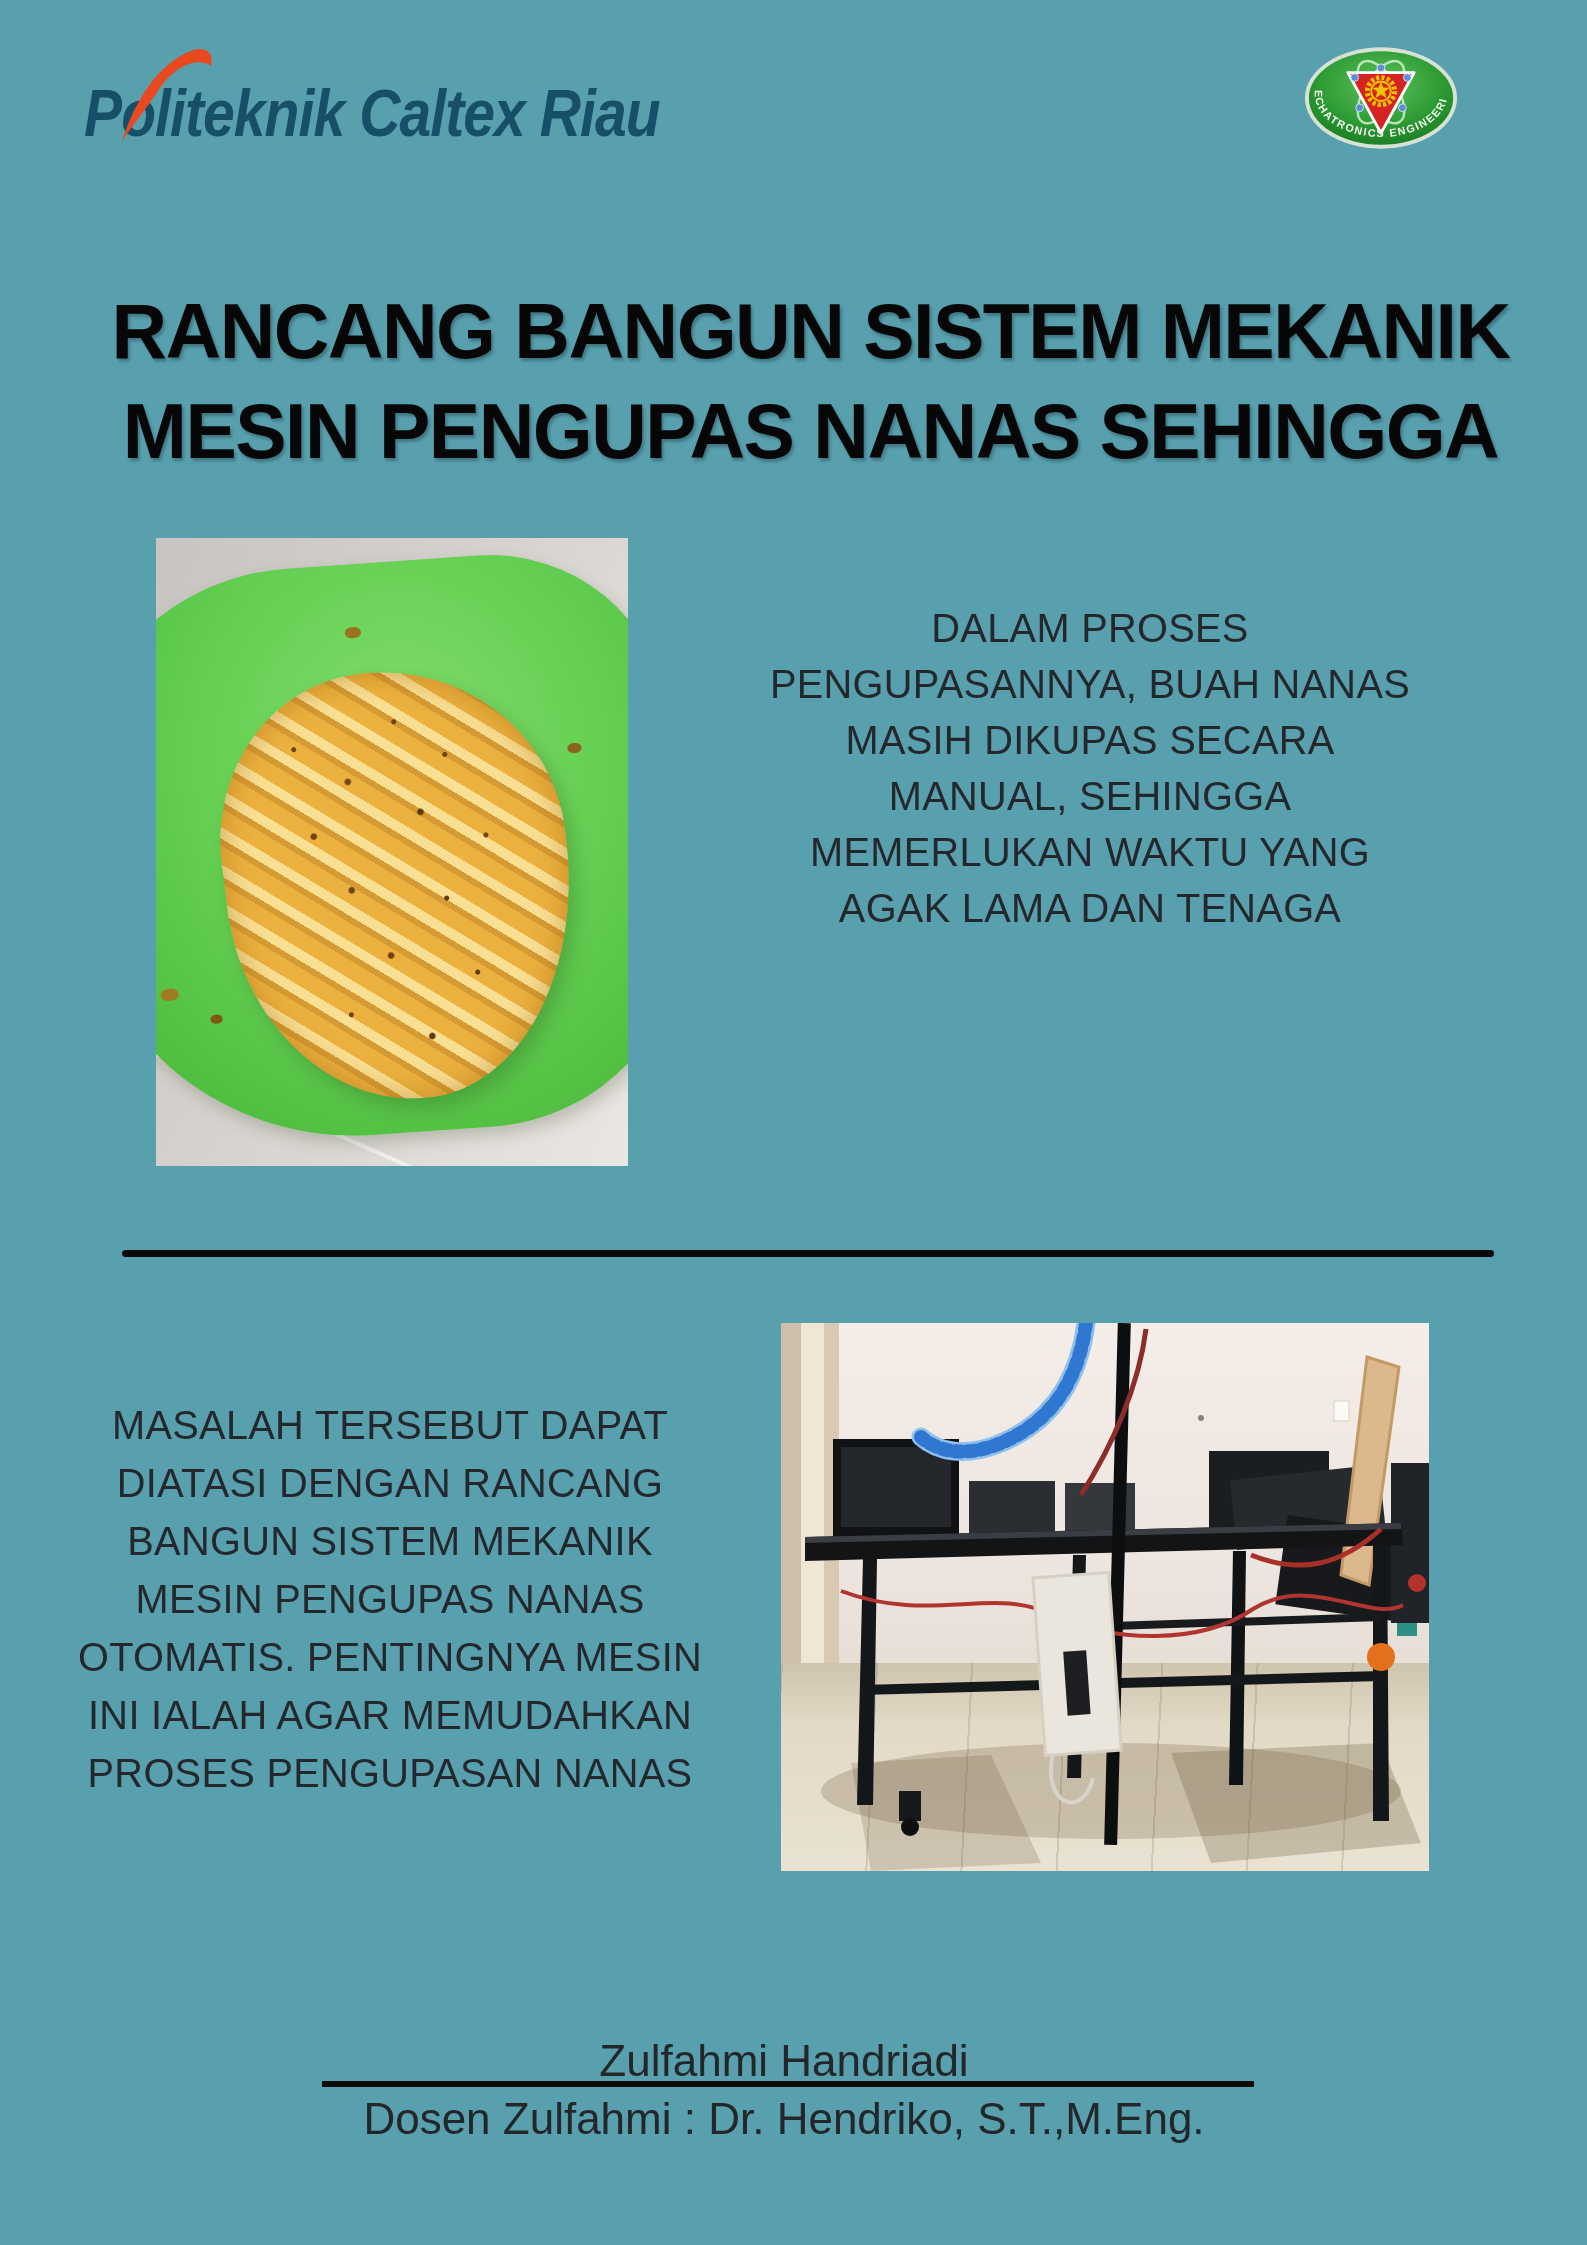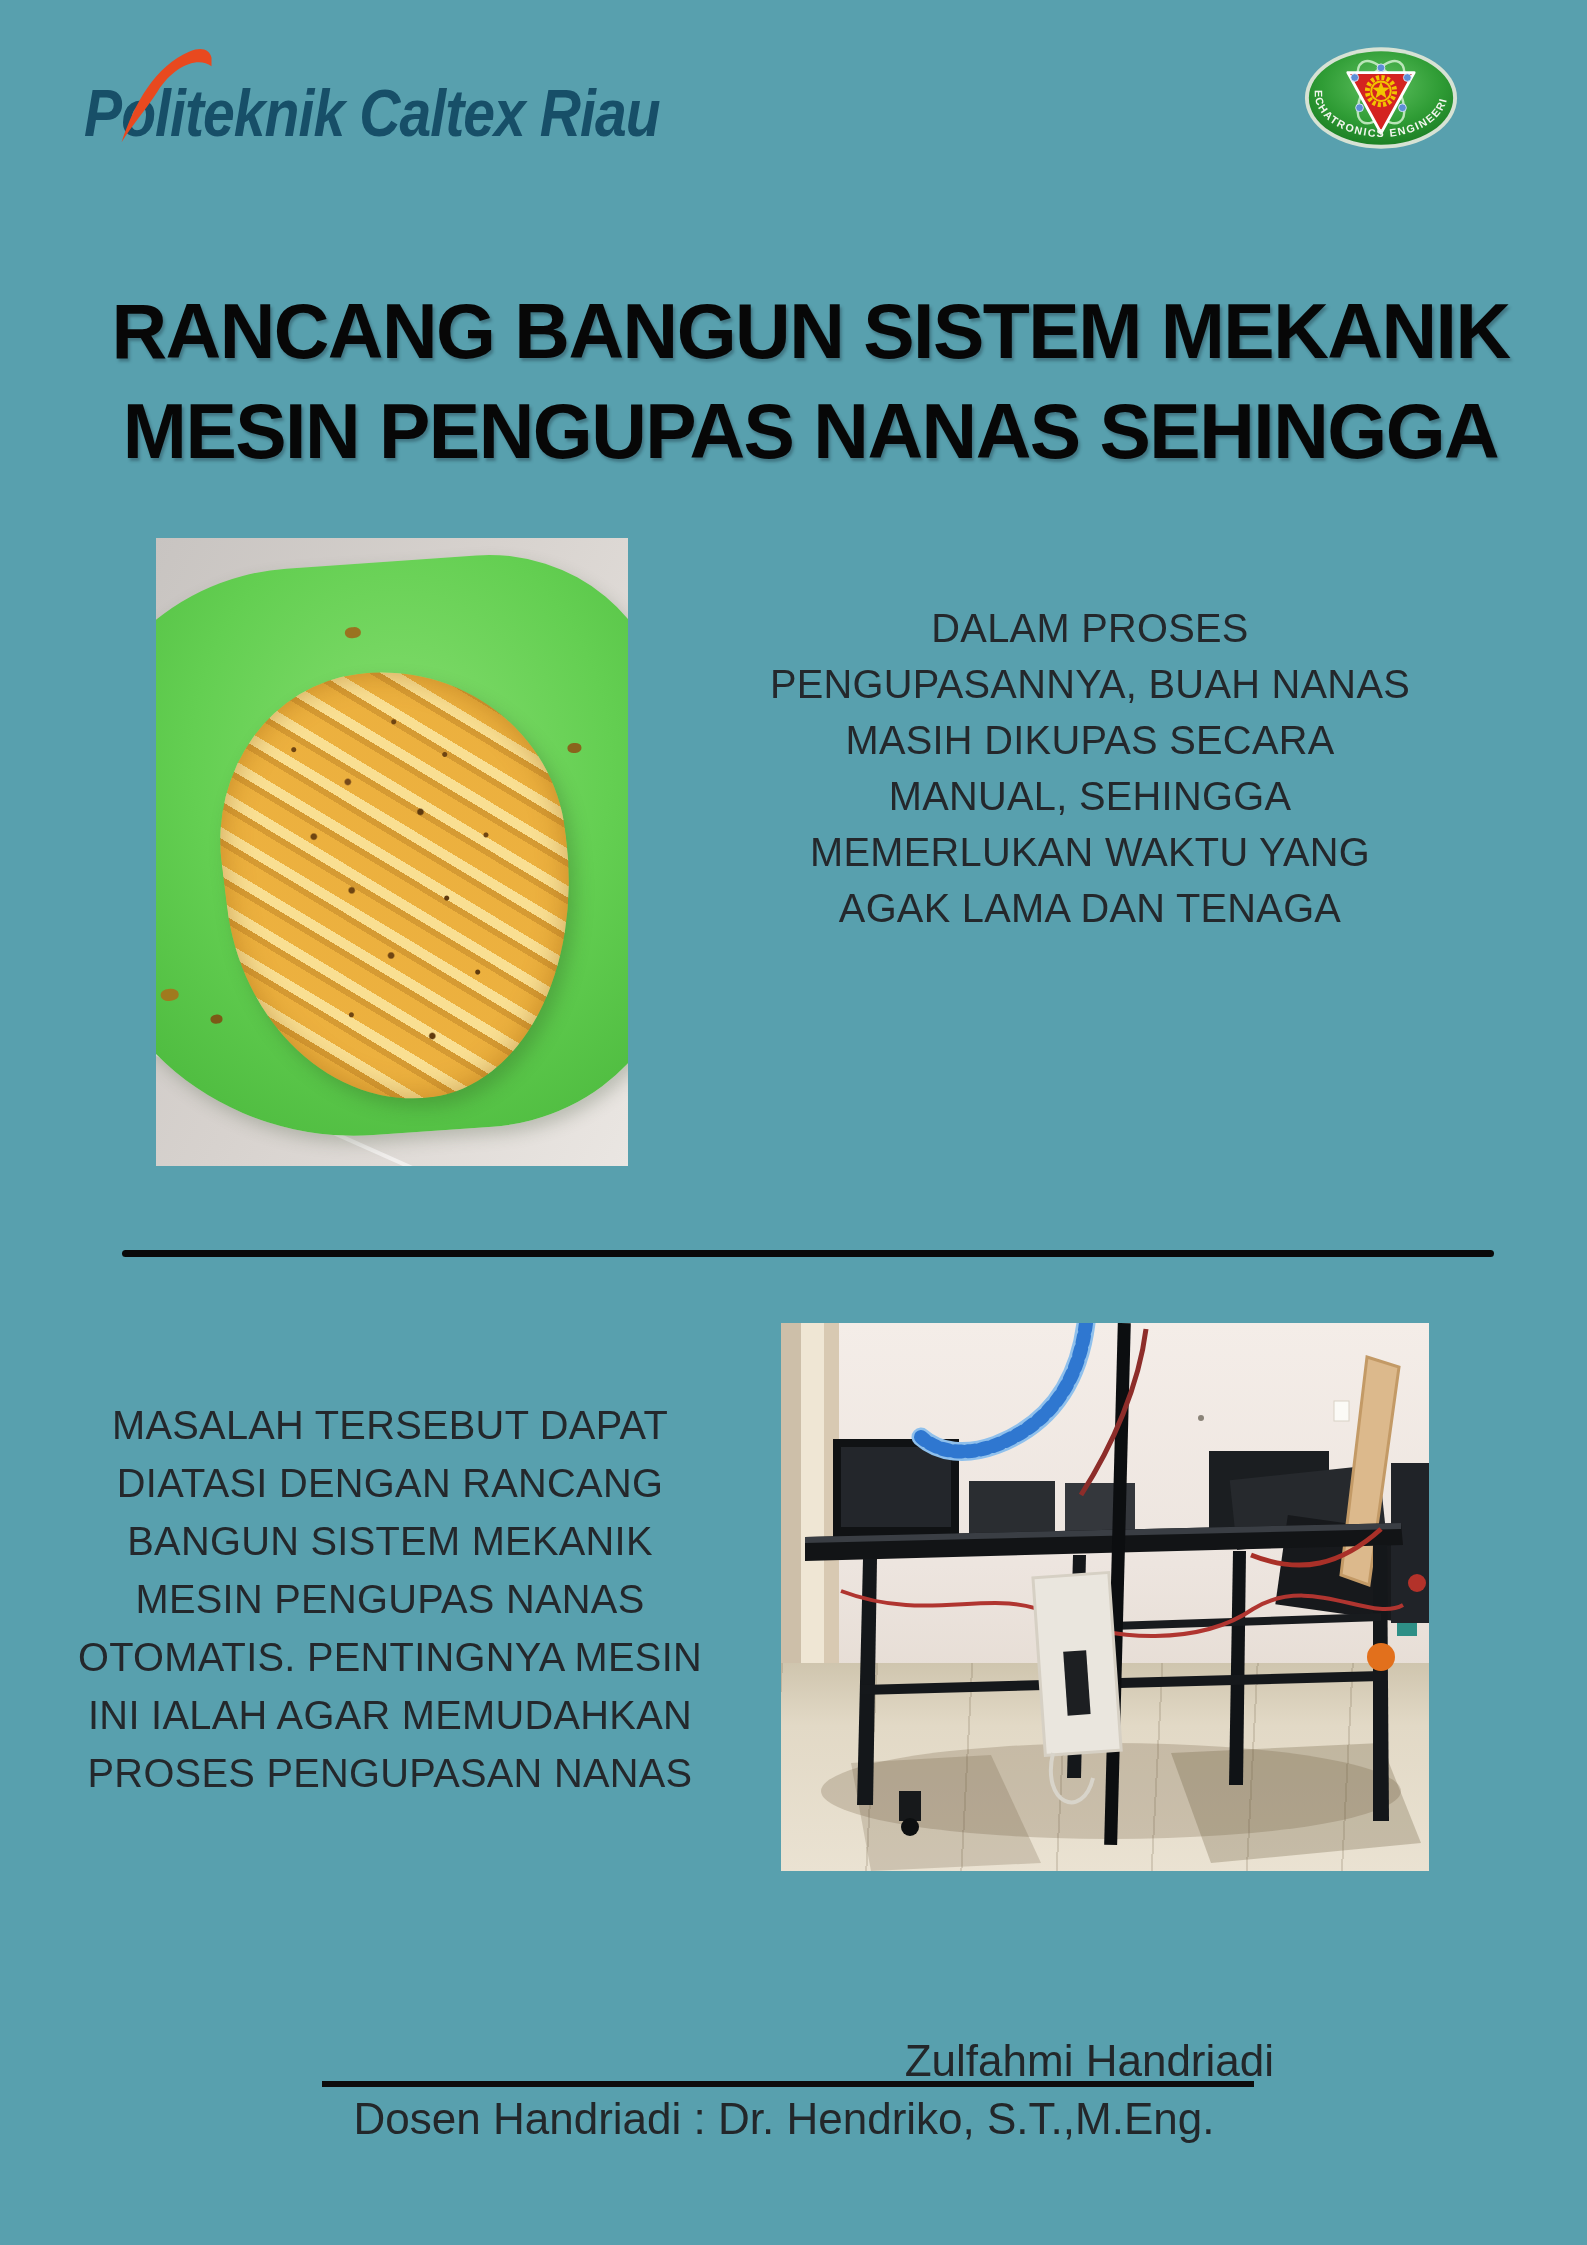--- a/index.html
+++ b/index.html
@@ -34,21 +34,21 @@
   .para{
     position:absolute;text-align:center;color:#24282c;
     font-size:41px;line-height:56px;letter-spacing:0.3px;font-weight:400;
     transform:scaleX(0.97);transform-origin:center top;
   }
   .para-problem{left:740px;top:600px;width:700px;}
   .para-solution{left:66px;top:1396px;width:648px;line-height:58px;}
 
   
   .divider{position:absolute;left:122px;top:1250px;width:1372px;height:7px;background:#0a0a0a;border-radius:4px;}
-  .footer-student{position:absolute;left:294px;top:2036px;width:980px;text-align:right;font-size:44px;color:#23272a;}
+  .footer-student{position:absolute;left:294px;top:2036px;width:980px;text-align:center;font-size:44px;color:#23272a;}
   .footer-rule{position:absolute;left:322px;top:2081px;width:932px;height:6px;background:#0c0c0c;}
   .footer-advisor{position:absolute;left:294px;top:2094px;width:980px;text-align:center;font-size:44px;color:#23272a;}
 
   
   .photo{position:absolute;overflow:hidden;}
   .photo-pineapple{left:156px;top:538px;width:472px;height:628px;}
   .photo-machine{left:781px;top:1323px;width:648px;height:548px;}
 
   
   .pp-bg{position:absolute;inset:0;background:linear-gradient(115deg,#c8c4c1 0%,#d7d2ce 45%,#eae6e2 100%);}
@@ -241,15 +241,15 @@
       <path d="M272,430 C260,482 302,497 312,455" fill="none" stroke="#d8d4ca" stroke-width="4"></path>
 
       <circle cx="600" cy="334" r="14" fill="#e2701c"></circle>
       <rect x="616" y="300" width="20" height="13" fill="#2e8f86"></rect>
       <circle cx="636" cy="260" r="9" fill="#b3322a"></circle>
     </svg>
   </div>
 
   <div class="footer-student" data-name="student-name">Zulfahmi Handriadi</div>
   <div class="footer-rule" data-name="footer-underline"></div>
-  <div class="footer-advisor" data-name="advisor-name">Dosen Handriadi : Dr. Hendriko, S.T.,M.Eng.</div>
+  <div class="footer-advisor" data-name="advisor-name">Dosen Zulfahmi : Dr. Hendriko, S.T.,M.Eng.</div>
 
 </div>
 
 </body></html>

